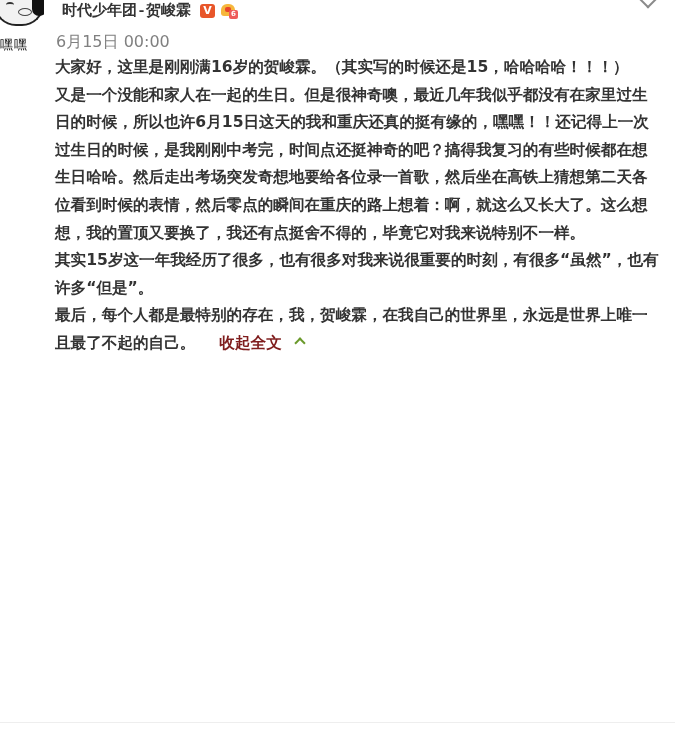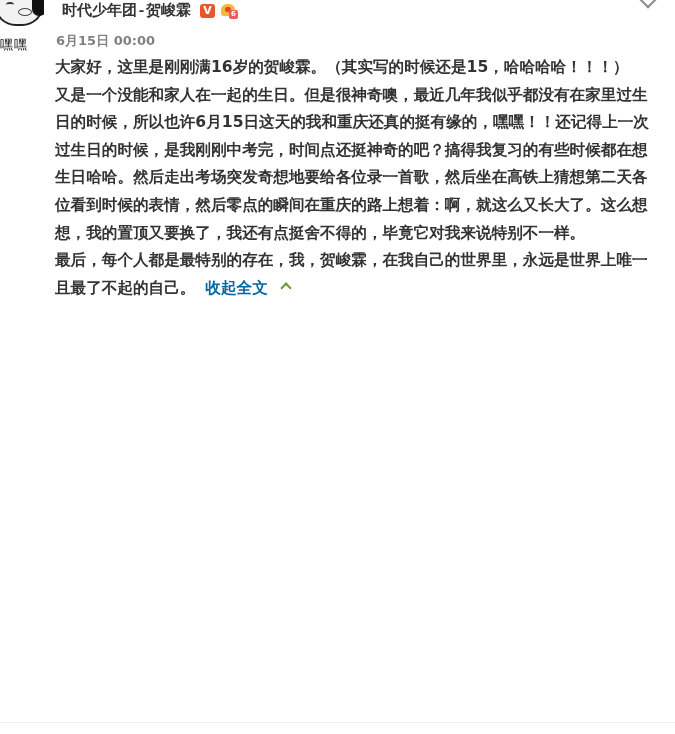--- a/index.html
+++ b/index.html
@@ -57,31 +57,30 @@
     position: absolute; left: 8px; top: 8px; width: 9px; height: 9px;
     background: #ef5b5b; border-radius: 2px; color: #fff; font-size: 7px;
     line-height: 9px; text-align: center; font-weight: bold;
   }
   .more-chevron {
     position: absolute; left: 642px; top: -6px; width: 10px; height: 10px;
     border-right: 2px solid #8a8a8a; border-bottom: 2px solid #8a8a8a;
     transform: rotate(45deg);
   }
   .timestamp {
-    position: absolute; left: 56px; top: 32px; font-size: 13px; color: #808080;
+    position: absolute; left: 56px; top: 32px; font-size: 16px; color: #808080;
     white-space: nowrap;
-    font-weight: bold;
   }
   .post-body {
     position: absolute; left: 55px; top: 54px; width: 608px;
     font-size: 15.6px; line-height: 27.6px; color: #333;
   }
   .post-body p { margin: 0; font-weight: bold; }
   .collapse-link {
-    color: #0369a1; cursor: pointer; margin-left: 10px;
+    color: #7f1d1d; cursor: pointer; margin-left: 24px;
   }
   .collapse-chevron {
     display: inline-block; width: 6px; height: 6px; margin-left: 14px;
     border-left: 2px solid #6b9a2c; border-top: 2px solid #6b9a2c;
     transform: rotate(45deg); position: relative; top: -1px;
   }
   .bottom-divider {
     position: absolute; left: 0; top: 722px; width: 675px; height: 1px;
     background: #eeeeee;
   }
@@ -102,17 +101,18 @@
     <div class="crown"></div>
     <div class="lvl">6</div>
   </div>
   <div class="more-chevron"></div>
 
   <div class="timestamp">6月15日 00:00</div>
 
   <div class="post-body">
     <p>大家好，这里是刚刚满16岁的贺峻霖。（其实写的时候还是15，哈哈哈哈！！！）</p>
     <p>又是一个没能和家人在一起的生日。但是很神奇噢，最近几年我似乎都没有在家里过生日的时候，所以也许6月15日这天的我和重庆还真的挺有缘的，嘿嘿！！还记得上一次过生日的时候，是我刚刚中考完，时间点还挺神奇的吧？搞得我复习的有些时候都在想生日哈哈。然后走出考场突发奇想地要给各位录一首歌，然后坐在高铁上猜想第二天各位看到时候的表情，然后零点的瞬间在重庆的路上想着：啊，就这么又长大了。这么想想，我的置顶又要换了，我还有点挺舍不得的，毕竟它对我来说特别不一样。</p>
+    <p>其实15岁这一年我经历了很多，也有很多对我来说很重要的时刻，有很多“虽然”，也有许多“但是”。</p>
     <p><span>最后，每个人都是最特别的存在，我，贺峻霖，在我自己的世界里，永远是世界上唯一且最了不起的自己。</span><span class="collapse-link"><span>收起全文</span><span class="collapse-chevron"></span></span></p>
   </div>
 
   <div class="bottom-divider"></div>
 </div>
 
 </body></html>

